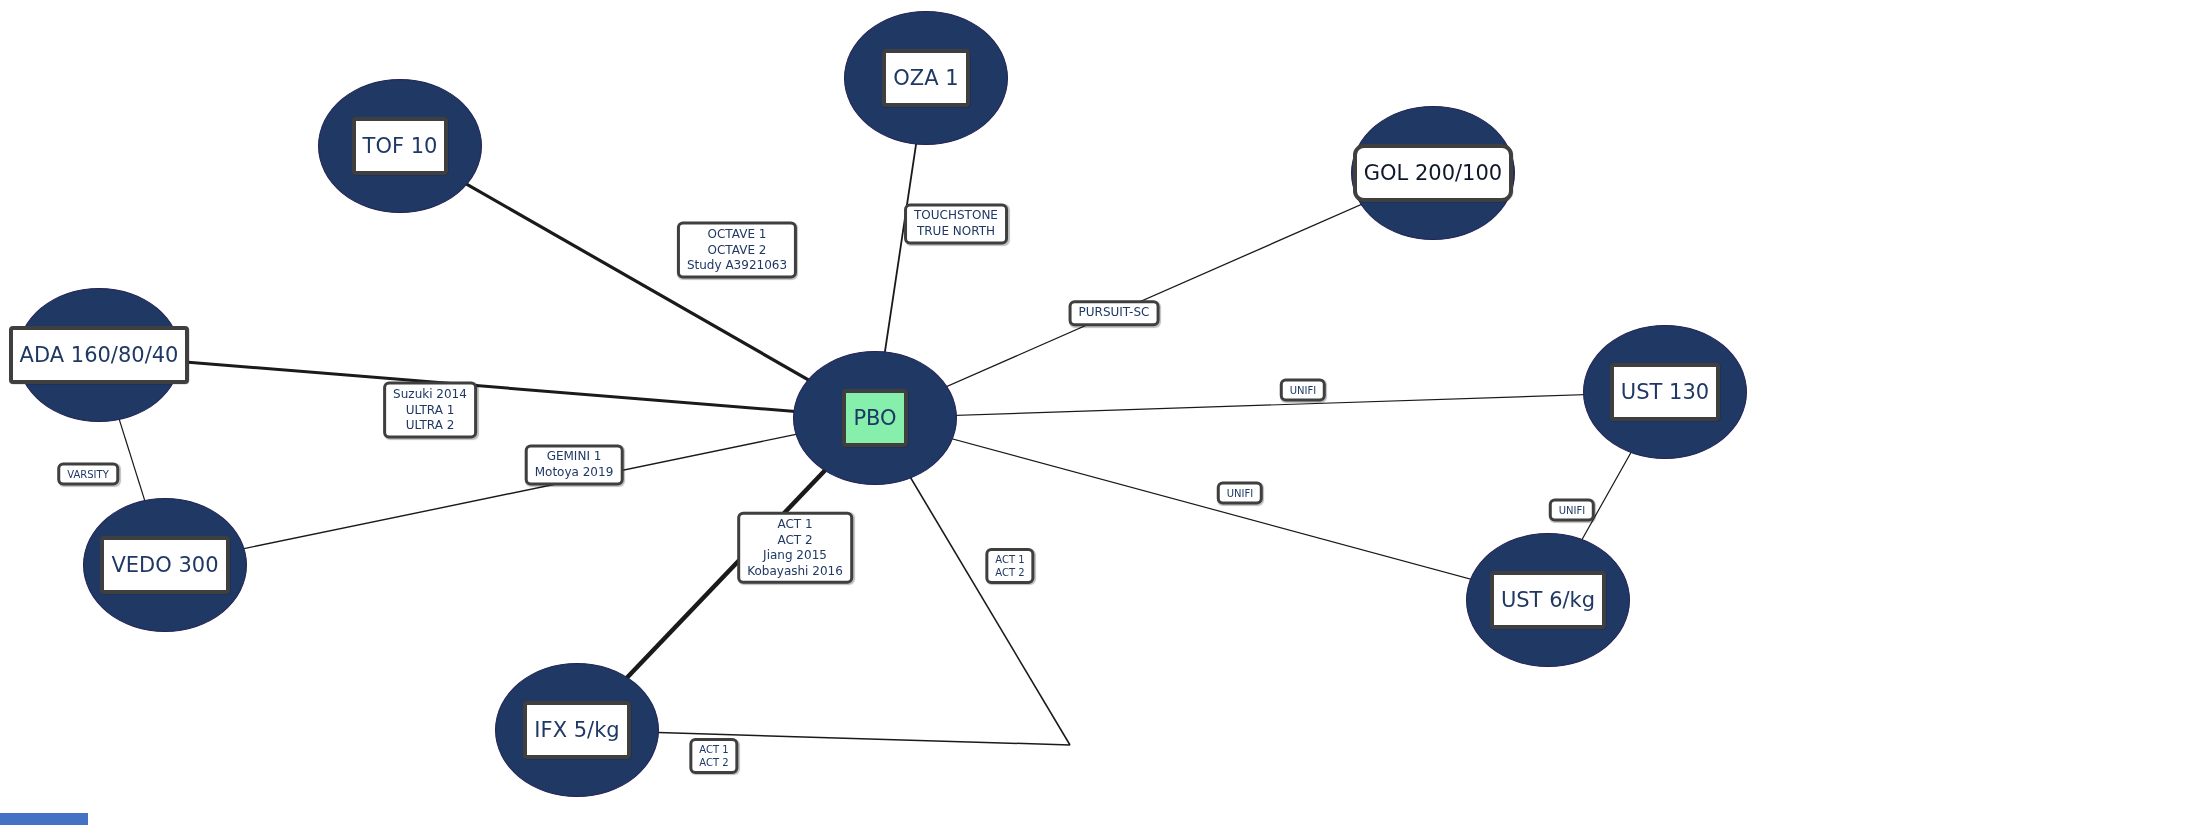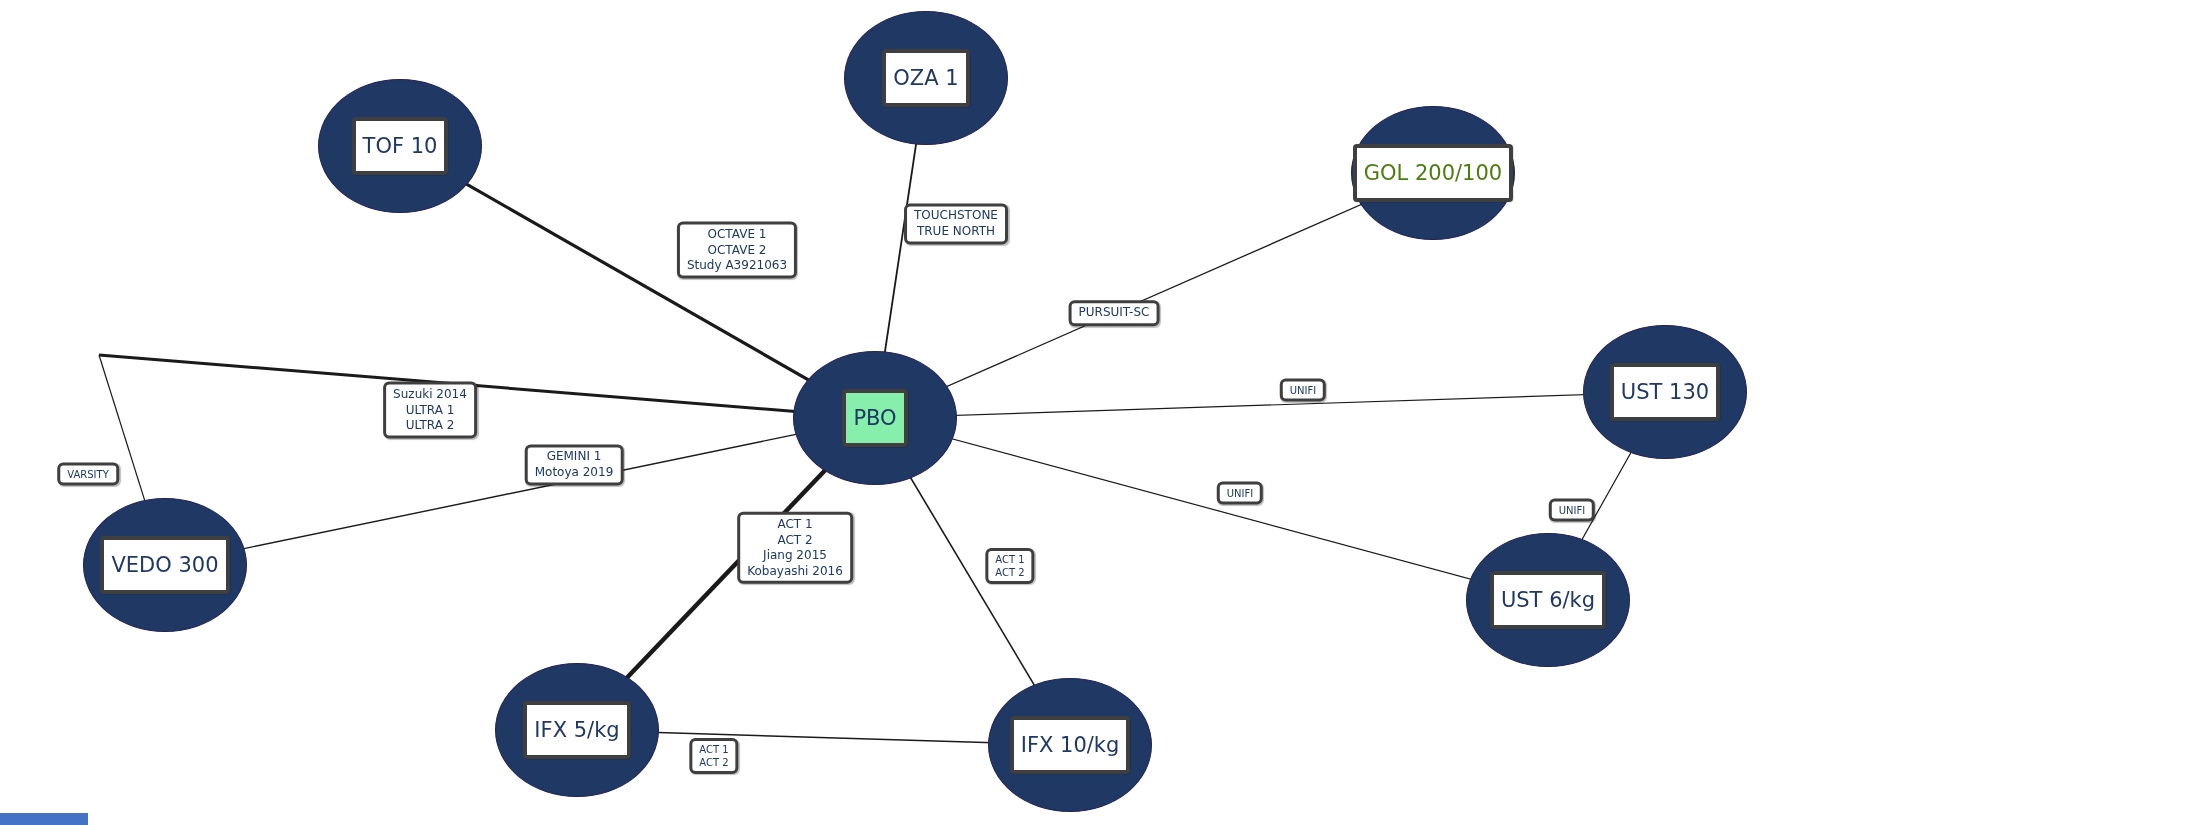--- a/index.html
+++ b/index.html
@@ -47,39 +47,39 @@
       <line x1="577" y1="730" x2="1070" y2="745" stroke="#1a1a1a" stroke-width="1.5"></line>
     </svg>
   <div id="artifact" class="artifact" style="left: 0px; top: 813px; width: 88px; height: 12px; background: rgb(68, 114, 196);"></div>
 <div class="node" style="left: 844px; top: 11px; width: 164px; height: 134px; background: rgb(31, 56, 100); border: 1px solid rgb(35, 35, 85);">
       <span class="node-label" style="color: rgb(31, 56, 100); border-color: rgb(63, 63, 63); background: rgb(255, 255, 255);">OZA 1</span>
     </div>
     <div class="node" style="left: 318px; top: 79px; width: 164px; height: 134px; background: rgb(31, 56, 100); border: 1px solid rgb(35, 35, 85);">
       <span class="node-label" style="color: rgb(31, 56, 100); border-color: rgb(63, 63, 63); background: rgb(255, 255, 255);">TOF 10</span>
     </div>
     <div class="node" style="left: 1351px; top: 106px; width: 164px; height: 134px; background: rgb(31, 56, 100); border: 1px solid rgb(35, 35, 85);">
-      <span class="node-label" style="color: #4d7c0f; border-color: rgb(63, 63, 63); background: rgb(255, 255, 255);">GOL 200/100</span>
+      <span class="node-label" style="color: #0f172a; border-color: rgb(63, 63, 63); background: rgb(255, 255, 255); border-radius: 11px;">GOL 200/100</span>
+    </div>
+    <div class="node" style="left: 17px; top: 288px; width: 164px; height: 134px; background: rgb(31, 56, 100); border: 1px solid rgb(35, 35, 85);">
+      <span class="node-label" style="color: rgb(31, 56, 100); border-color: rgb(63, 63, 63); background: rgb(255, 255, 255);">ADA 160/80/40</span>
     </div>
     <div class="node" style="left: 793px; top: 351px; width: 164px; height: 134px; background: rgb(31, 56, 100); border: 1px solid rgb(35, 35, 85);">
       <span class="node-label" style="color: rgb(31, 56, 100); border-color: rgb(63, 63, 63); background: #86efac;">PBO</span>
     </div>
     <div class="node" style="left: 1583px; top: 325px; width: 164px; height: 134px; background: rgb(31, 56, 100); border: 1px solid rgb(35, 35, 85);">
       <span class="node-label" style="color: rgb(31, 56, 100); border-color: rgb(63, 63, 63); background: rgb(255, 255, 255);">UST 130</span>
     </div>
     <div class="node" style="left: 83px; top: 498px; width: 164px; height: 134px; background: rgb(31, 56, 100); border: 1px solid rgb(35, 35, 85); justify-content: center;">
       <span class="node-label" style="color: rgb(31, 56, 100); border-color: rgb(63, 63, 63); background: rgb(255, 255, 255);">VEDO 300</span>
     </div>
     <div class="node" style="left: 1466px; top: 533px; width: 164px; height: 134px; background: rgb(31, 56, 100); border: 1px solid rgb(35, 35, 85);">
       <span class="node-label" style="color: rgb(31, 56, 100); border-color: rgb(63, 63, 63); background: rgb(255, 255, 255);">UST 6/kg</span>
     </div>
     <div class="node" style="left: 495px; top: 663px; width: 164px; height: 134px; background: rgb(31, 56, 100); border: 1px solid rgb(35, 35, 85);">
       <span class="node-label" style="color: rgb(31, 56, 100); border-color: rgb(63, 63, 63); background: rgb(255, 255, 255);">IFX 5/kg</span>
-    </div>
-    <div class="node" style="left: 988px; top: 678px; width: 164px; height: 134px; background: rgb(31, 56, 100); border: 1px solid rgb(35, 35, 85);">
-      <span class="node-label" style="color: rgb(31, 56, 100); border-color: rgb(63, 63, 63); background: rgb(255, 255, 255);">IFX 10/kg</span>
     </div>
     <div class="edge-label md" style="left: 706px; top: 250px; color: rgb(31, 56, 100); border-color: rgb(63, 63, 63); background: rgb(255, 255, 255); margin-left: 31px;">
       <div>OCTAVE 1</div>
       <div>OCTAVE 2</div>
       <div>Study A3921063</div>
     </div>
     <div class="edge-label md" style="left: 956px; top: 224px; color: rgb(31, 56, 100); border-color: rgb(63, 63, 63); background: rgb(255, 255, 255);">
       <div>TOUCHSTONE</div>
       <div>TRUE NORTH</div>
     </div>

